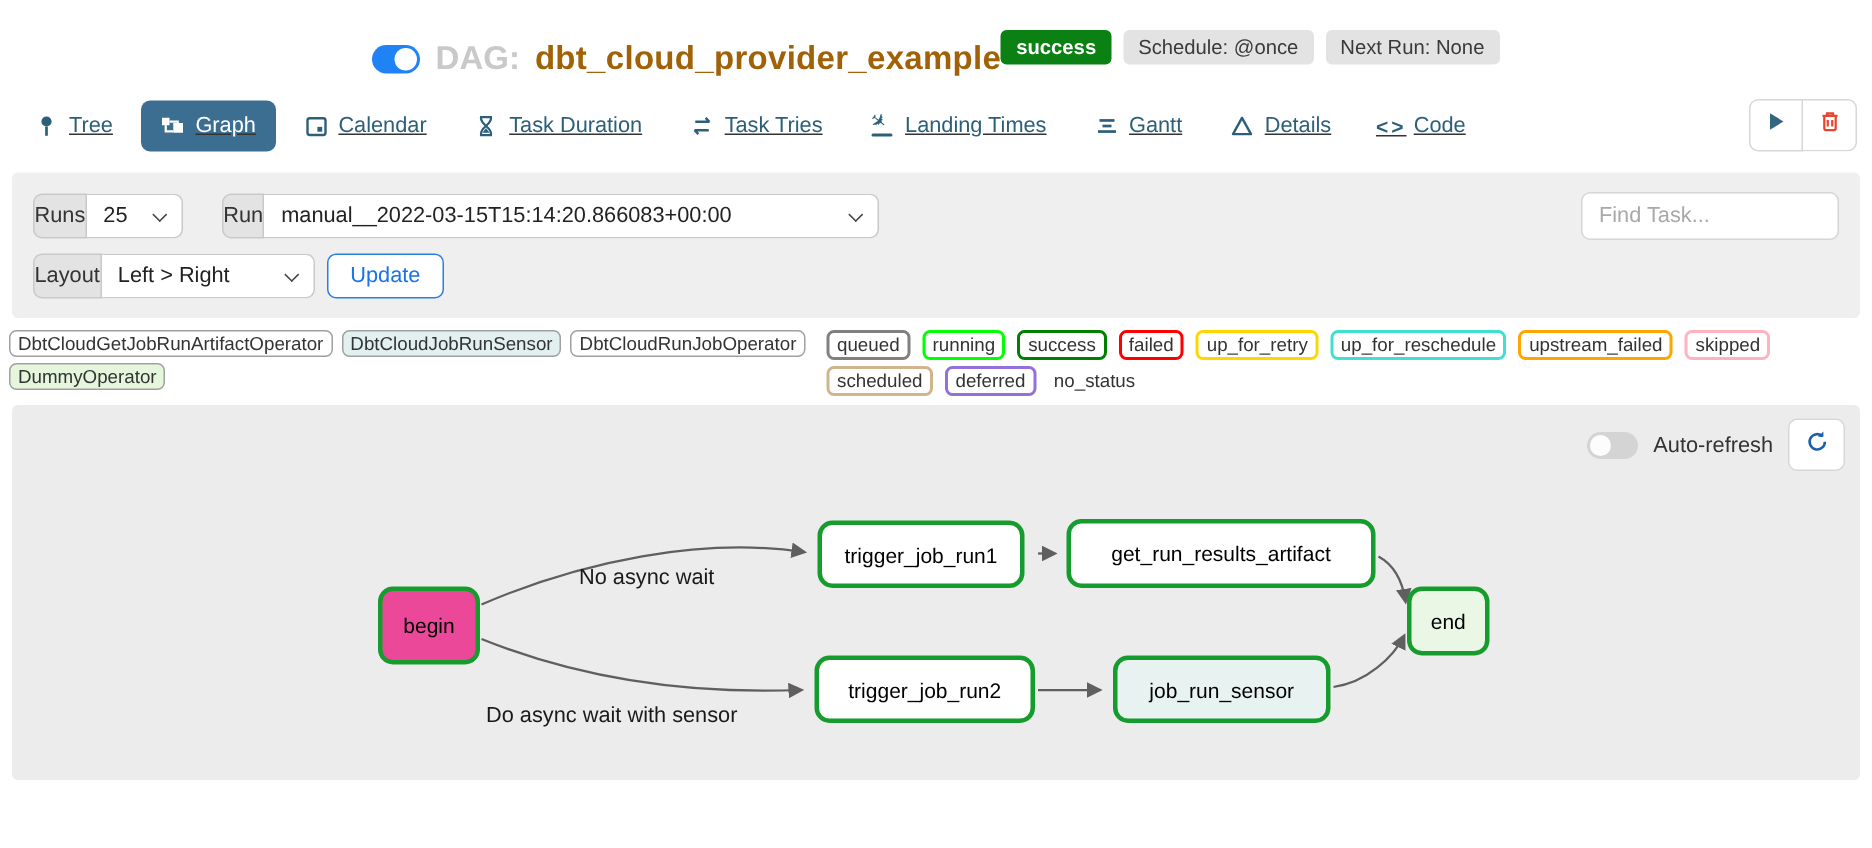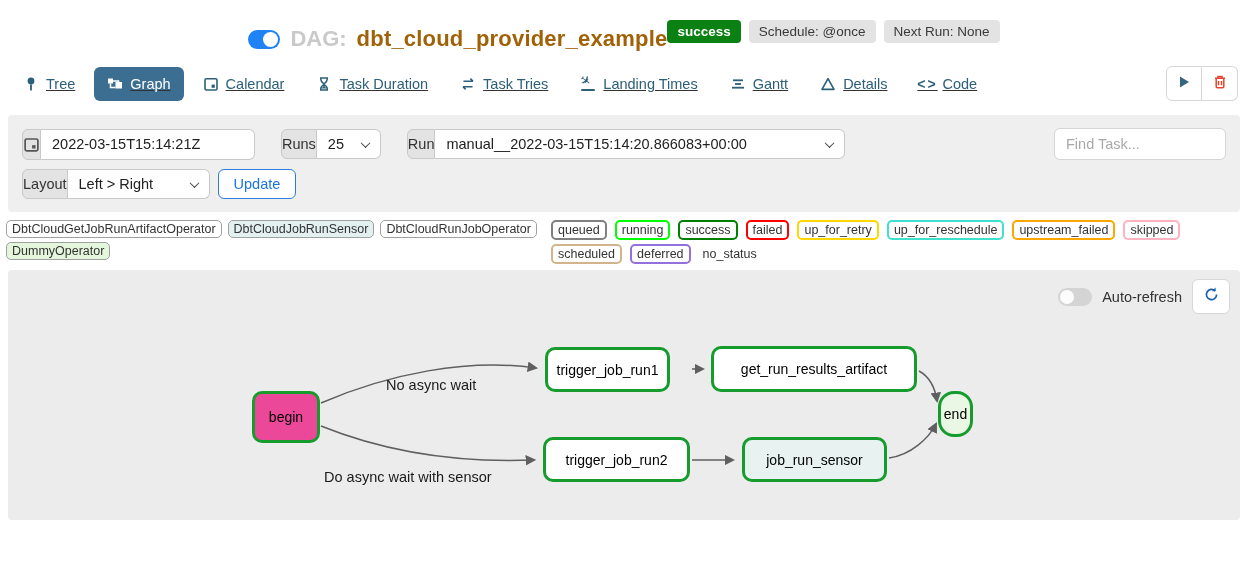--- a/index.html
+++ b/index.html
@@ -189,31 +189,20 @@
             <path d="M3 4.2 h10 M6 4 V2.6 h4 V4 M4.2 4.5 v8 a1.2 1.2 0 0 0 1.2 1.2 h5.2 a1.2 1.2 0 0 0 1.2 -1.2 v-8 M6.5 7 v4.3 M9.5 7 v4.3"></path>
           </svg>
       </span>
     </div>
   </div>
 </div>
 
 <div class="filterbar">
   <div class="frow">
     <div class="igroup">
-      <span class="ilabel">
-        <svg width="17" height="17" viewBox="0 0 16 16">
-            <rect x="2" y="2.8" width="12" height="11.2" rx="1.5" stroke="#555" stroke-width="1.6" fill="none"></rect>
-            <rect x="8.6" y="8.6" width="3.2" height="3.2" fill="#555"></rect>
-          </svg>
-      </span>
-      <span class="ifield" style="width:214px">
-        <input class="text" style="width: 100%;" value="2022-03-15T15:14:21Z">
-      </span>
-    </div>
-    <div class="igroup">
       <span class="ilabel">Runs</span>
       <span class="ifield selectbox" style="width:64px">
         <span>25</span>
         <span class="chev"></span>
       </span>
     </div>
     <div class="igroup">
       <span class="ilabel">Run</span>
       <span class="ifield selectbox" style="width:410px">
         <span>manual__2022-03-15T15:14:20.866083+00:00</span>
@@ -273,23 +262,23 @@
       <path d="M911 101 C922 107 927 117 929 131" marker-end="url(#arrow)"></path>
       <path d="M684 190 L725 190" marker-end="url(#arrow)"></path>
       <path d="M881 188 C903 185 921 168 928 154" marker-end="url(#arrow)"></path>
     </g>
   </svg>
 
   <div class="edge-label" style="left:378px; top:107px;">No async wait</div>
   <div class="edge-label" style="left:316px; top:199px;">Do async wait with sensor</div>
 
   <div class="node" style="left: 244px; top: 121px; width: 68px; height: 52px; background: #ec4899; border-color: rgb(22, 155, 45);">begin</div>
-  <div class="node" style="left: 537px; top: 77px; width: 125px; height: 45px; background: rgb(255, 255, 255); border-color: rgb(22, 155, 45);">trigger_job_run1</div>
+  <div class="node" style="left: 537px; top: 77px; width: 138px; height: 45px; background: rgb(255, 255, 255); border-color: rgb(22, 155, 45);">trigger_job_run1</div>
   <div class="node" style="left: 703px; top: 76px; width: 206px; height: 46px; background: #ffffff; border-color: rgb(22, 155, 45);">get_run_results_artifact</div>
-  <div class="node" style="left: 930px; top: 121px; width: 35px; height: 46px; background: rgb(233, 247, 228); border-color: rgb(22, 155, 45); border-radius: 16px;">end</div>
+  <div class="node" style="left: 930px; top: 121px; width: 55px; height: 46px; background: rgb(233, 247, 228); border-color: rgb(22, 155, 45);">end</div>
   <div class="node" style="left: 535px; top: 167px; width: 147px; height: 45px; background: rgb(255, 255, 255); border-color: rgb(22, 155, 45);">trigger_job_run2</div>
   <div class="node" style="left: 734px; top: 167px; width: 145px; height: 45px; background: rgb(231, 242, 241); border-color: rgb(22, 155, 45);">job_run_sensor</div>
 
   <div class="refresh-row">
     <div class="toggle-off">
         <div class="knob"></div>
       </div>
     <span class="ar-label">Auto-refresh</span>
     <div class="refresh-btn">
       <span>

